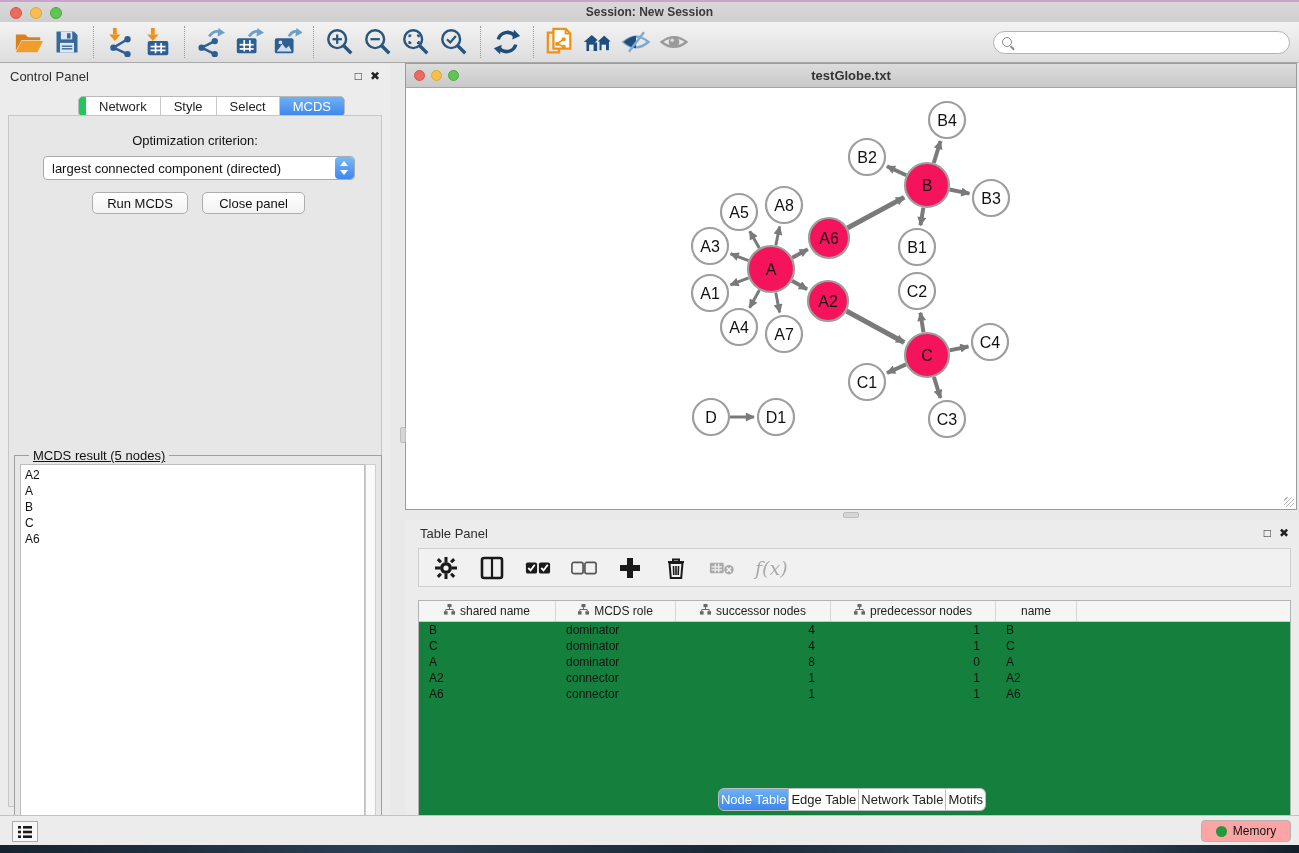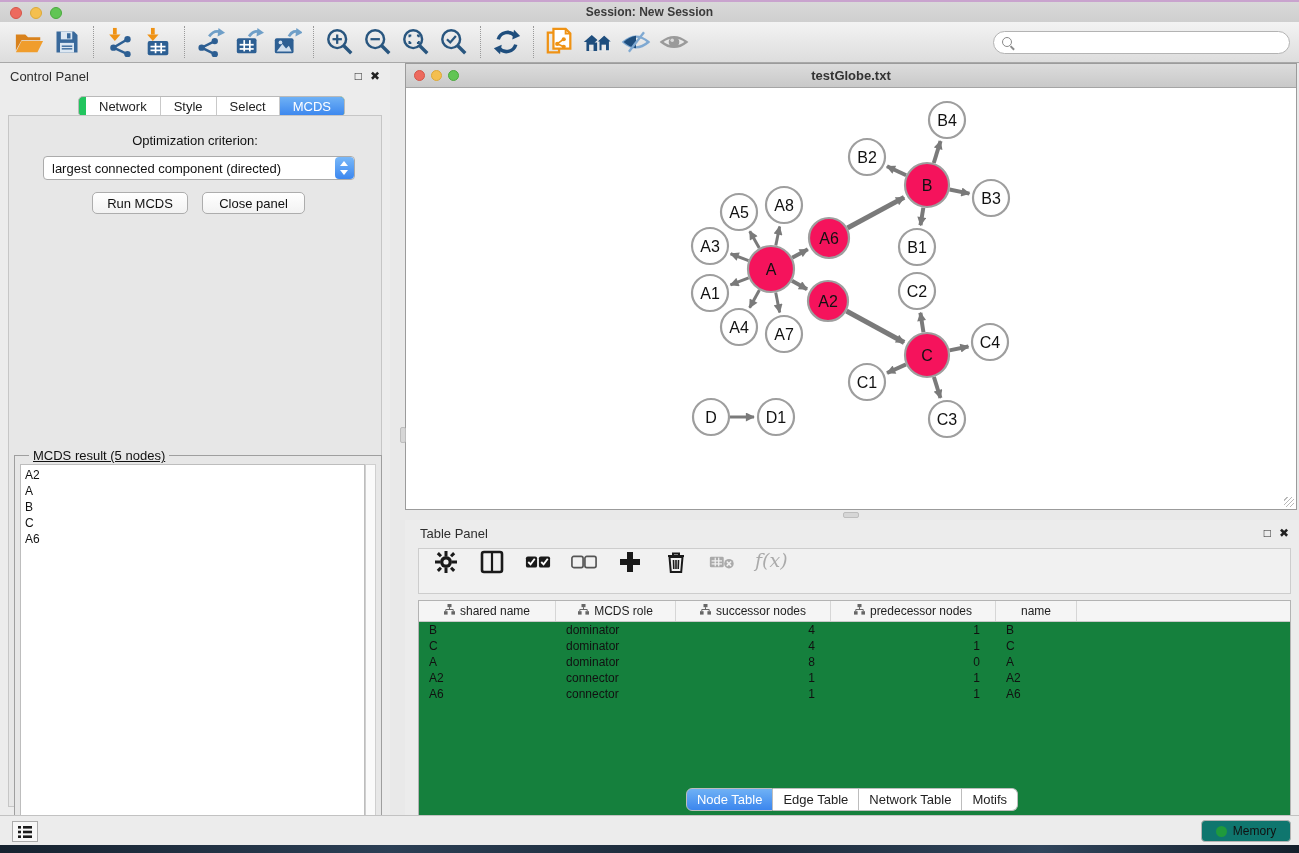--- a/index.html
+++ b/index.html
@@ -66,43 +66,43 @@
   #net-title { text-align:center; font-size:13px; color:#333; line-height:23px;font-weight:bold; }
   #net-canvas { position:absolute; left:0; top:24px; right:0; bottom:0; background:#fff; }
   #net-canvas svg { width:100%; height:100%; }
   .grip-v { left:400px; top:427px; width:6px; height:16px; background:#d6d6d6; border:1px solid #bdbdbd; border-radius:2px;}
   .grip-h { left:843px; top:512px; width:16px; height:6px; background:#d6d6d6; border:1px solid #bdbdbd; border-radius:2px;}
   #resize-corner { right:2px; bottom:2px; width:10px; height:10px; position:absolute;
      background:repeating-linear-gradient(135deg,transparent 0 2px,#b9b9b9 2px 3px); }
 
   
   #table-panel { left:405px; top:520px; width:894px; height:295px; background:#ececec; }
-  #tp-toolbar { position:absolute; left:13px; top:28px; right:8px; height:46px; background:#f1f1f1;
-    border:1px solid #cdcdcd; display:flex; padding-left:14px; gap:20px; }
+  #tp-toolbar { position:absolute; left:13px; top:28px; right:8px; height:39px; background:#f1f1f1;
+    border:1px solid #cdcdcd; display:flex; align-items:center; padding-left:14px; gap:20px; }
   .tp-ic { width:26px; height:26px; display:flex; align-items:center; justify-content:center; }
   #fx-label { font-family:"DejaVu Serif", serif; font-style:italic; font-size:19px; color:#aaa; }
   #node-table { position:absolute; left:13px; top:80px; right:8px; height:234px; background:#15803d; border:1px solid #b3b3b3; overflow:hidden;}
   #nt-header { display:flex; height:21px; background:#f5f5f5; border-bottom:1px solid #c9c9c9; }
   .hcell { display:flex; align-items:center; justify-content:center; gap:5px; border-right:1px solid #d6d6d6;
     font-size:12px; color:#222; height:100%; }
   .trow { display:flex; height:16px; font-size:12px; color:#111; }
   .tcell { padding:0 10px; line-height:16px; white-space:nowrap; overflow:hidden;}
   .tcell.right { text-align:right; padding-right:16px; }
   #tp-tabs { position:absolute; left:0; right:0; top:268px; display:flex; justify-content:center; }
-  .tp-seg { height:23px; line-height:22px; padding:0 10px; font-size:13px; background:#fff; color:#222;
+  .tp-seg { height:23px; line-height:22px; padding:0 2px; font-size:13px; background:#fff; color:#222;
     border:1px solid #bdbdbd; border-left:none; }
   .tp-seg:first-child { border-left:1px solid #bdbdbd; border-radius:6px 0 0 6px; }
   .tp-seg:last-child { border-radius:0 6px 6px 0; }
   .tp-seg.active { background:linear-gradient(#6fb1f5,#3b86ee); color:#fff; }
 
   
   #status-bar { left:0; top:815px; width:1299px; height:30px; background:#ececec; border-top:1px solid #c2c2c2; }
   #list-btn { position:absolute; left:12px; top:5px; width:26px; height:21px; background:#f7f7f7;
     border:1px solid #ababab; display:flex; align-items:center; justify-content:center; }
-  #memory-btn { position:absolute; right:8px; top:4px; width:90px; height:22px; background:#0f766e;
+  #memory-btn { position:absolute; right:8px; top:4px; width:90px; height:22px; background:#fca5a5;
     border:1px solid #b3b3b3; border-radius:4px; display:flex; align-items:center; justify-content:center;
     gap:6px; font-size:12px; color:#111; }
   #memory-dot { width:11px; height:11px; border-radius:50%; background:#1f9a3c; }
   #desktop-strip { left:0; top:845px; width:1299px; height:8px;
     background:linear-gradient(90deg,#16222f,#2b3f55 30%,#1a2836 55%,#30455c 80%,#141f2b); }
 
   .icon-svg { display:block; }
 </style>
 </head>
 <body>

